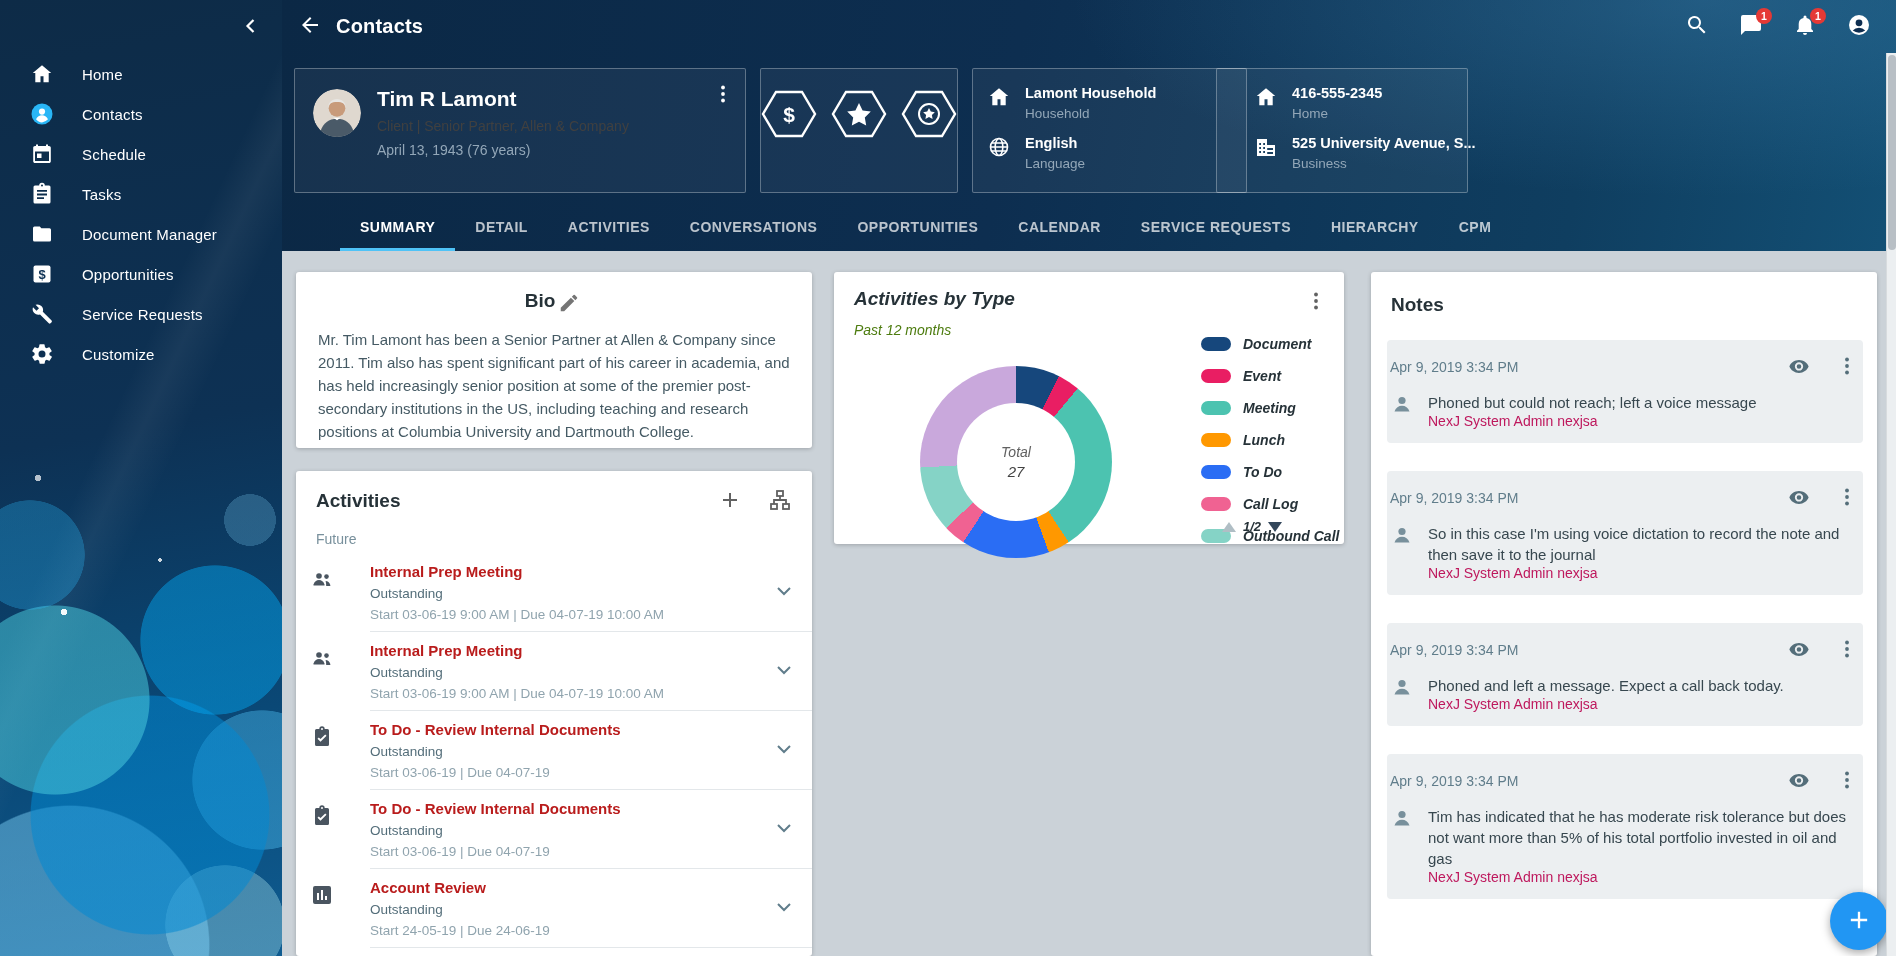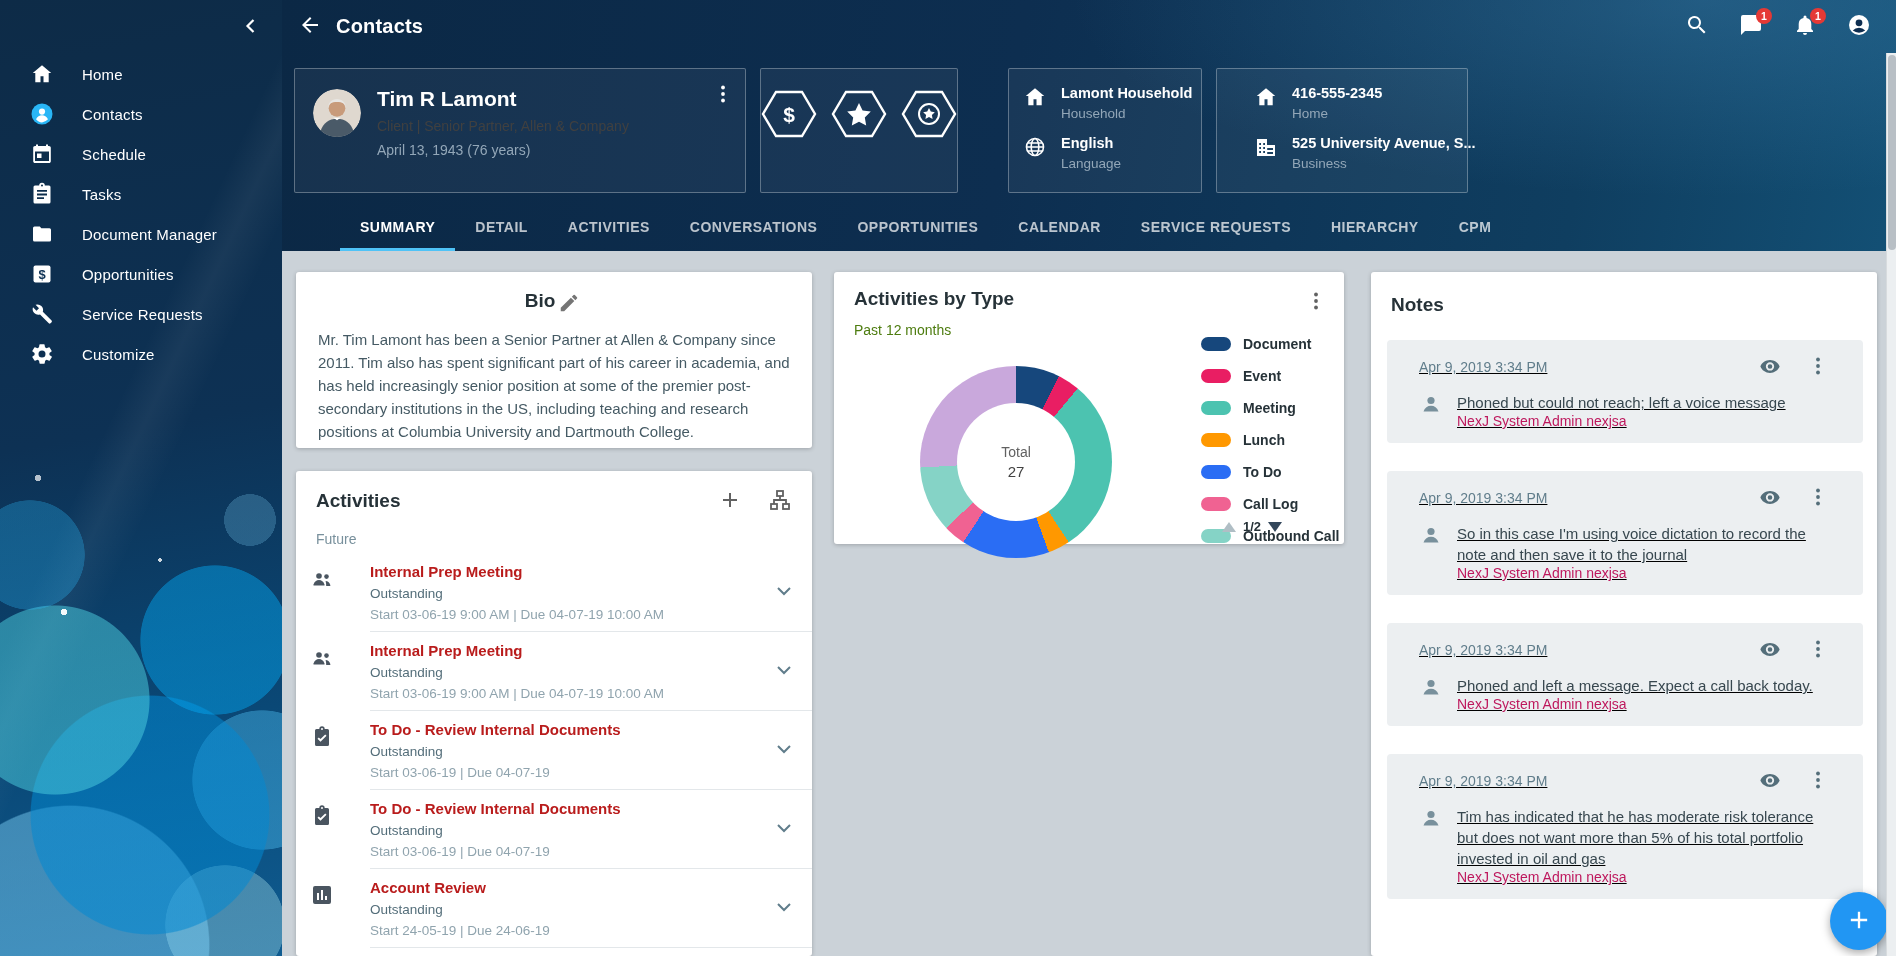--- a/index.html
+++ b/index.html
@@ -48,21 +48,21 @@
   .hcard{position:absolute;top:68px;height:125px;border:1px solid rgba(255,255,255,.30);background:rgba(255,255,255,.05);border-radius:2px;z-index:4;}
   .card-profile{left:294px;width:452px;display:flex;align-items:flex-start;padding:18px 16px 0 18px;}
   .avatar{width:48px;height:48px;border-radius:50%;overflow:hidden;flex:none;margin-top:2px;}
   .profile-text{margin-left:16px;}
   .profile-name{color:#fff;font-size:21px;font-weight:700;}
   .profile-subtitle{color:#404040;font-size:14px;margin-top:7px;}
   .profile-birth{color:#93a7b8;font-size:14px;margin-top:8px;}
   .card-kebab{position:absolute;top:12px;right:8px;width:28px;height:28px;border:none;background:transparent;cursor:pointer;color:#fff;display:flex;align-items:center;justify-content:center;}
   .card-badges{left:760px;width:198px;display:flex;justify-content:center;gap:14px;padding-top:20px;}
   .hex-badge{width:56px;height:50px;cursor:pointer;}
-  .card-household{left:1008px;width:194px;}
+  .card-household{left:972px;width:275px;}
   .card-contactinfo{left:1216px;width:252px;padding-left:23px;}
   .info-row{display:flex;align-items:flex-start;padding:0 14px;}
   .info-row.first{margin-top:16px;}
   .info-row.second{margin-top:14px;}
   .info-row .icon{width:24px;height:24px;margin-right:14px;flex:none;}
   .info-primary{color:#fff;font-size:14.5px;font-weight:700;white-space:nowrap;}
   .info-caption{color:#93a7b8;font-size:13.5px;margin-top:5px;}
 
   
   .tabs{position:absolute;left:282px;top:206px;width:1614px;height:45px;display:flex;align-items:stretch;padding-left:58px;z-index:4;}
@@ -86,21 +86,21 @@
   .act-row::after{content:'';position:absolute;left:74px;right:0;bottom:0;height:1px;background:#e3e7ea;}
   .act-icon{width:24px;height:24px;margin-top:4px;flex:none;}
   .act-texts{margin-left:36px;}
   .act-title{font-size:15px;color:#b91c1c;font-weight:600;}
   .act-status{font-size:13.5px;color:#546e7a;margin-top:6px;}
   .act-dates{font-size:13.5px;color:#90a4ae;margin-top:6px;}
   .act-chevron{position:absolute;right:16px;top:26px;width:24px;height:24px;cursor:pointer;}
   .act-footer{display:flex;justify-content:space-between;padding:14px 20px;}
 
   
-  .chart-card{left:834px;top:272px;width:510px;height:272px;}
+  .chart-card{left:834px;top:272px;width:510px;height:272px;font-style:italic;}
   .chart-head{display:flex;align-items:flex-start;justify-content:space-between;padding:16px 14px 0 20px;}
   .chart-subtitle{padding:6px 20px 0;font-size:14px;color:#4d7c0f;}
   .donut-wrap{position:absolute;left:86px;top:94px;width:192px;height:192px;}
   .donut{width:100%;height:100%;border-radius:50%;background:#ddd;}
   .donut-hole{position:absolute;inset:37px;border-radius:50%;background:#fff;display:flex;flex-direction:column;align-items:center;justify-content:center;}
   .donut-total-label{font-size:14px;color:#616161;}
   .donut-total-value{font-size:15px;color:#424242;margin-top:3px;}
   .legend{position:absolute;left:367px;top:56px;}
   .legend-item{display:flex;align-items:center;height:32px;}
   .legend-swatch{width:30px;height:14px;border-radius:7px;margin-right:12px;flex:none;background:#ccc;}
@@ -111,21 +111,21 @@
   .pag-text{font-size:13px;font-weight:700;color:#263238;}
 
   
   .notes-panel{left:1371px;top:272px;width:506px;height:684px;overflow:hidden;}
   .notes-title{padding:22px 20px 0;}
   .note-input-row{display:flex;align-items:center;margin:14px 14px 0 16px;}
   .note-input{flex:1;border:none;border-bottom:1px solid #b0bec5;font-size:15px;padding:7px 2px;color:#455a64;background:transparent;outline:none;font-family:"Liberation Sans",sans-serif;}
   .note-input::placeholder{color:#90a4ae;}
   .save-button{width:36px;height:34px;margin-left:10px;background:#dfe3e6;border:none;border-radius:3px;display:flex;align-items:center;justify-content:center;cursor:pointer;}
   .notes-list{margin:24px 14px 0 16px;display:flex;flex-direction:column;gap:28px;}
-  .note-card{background:#eceff1;border-radius:4px;padding:14px 32px;position:relative;text-decoration:underline;}
+  .note-card{background:#eceff1;border-radius:4px;padding:14px 3px;position:relative;}
   .note-date-row{display:flex;align-items:center;color:#607d8b;font-size:14px;}
   .note-actions{margin-left:auto;display:flex;align-items:center;gap:22px;}
   .note-actions .ghost-btn{color:#546e7a;width:26px;height:26px;}
   .note-body{display:flex;margin-top:12px;}
   .note-person{width:24px;height:24px;margin-right:14px;flex:none;}
   .note-text{font-size:15px;color:#37474f;line-height:21px;}
   .note-author{font-size:14px;color:#be185d;}
 
   
   .fab{position:absolute;left:1830px;top:892px;width:58px;height:58px;border-radius:50%;background:#2196f3;border:none;box-shadow:0 3px 10px rgba(0,0,0,.35);display:flex;align-items:center;justify-content:center;cursor:pointer;z-index:8;}

